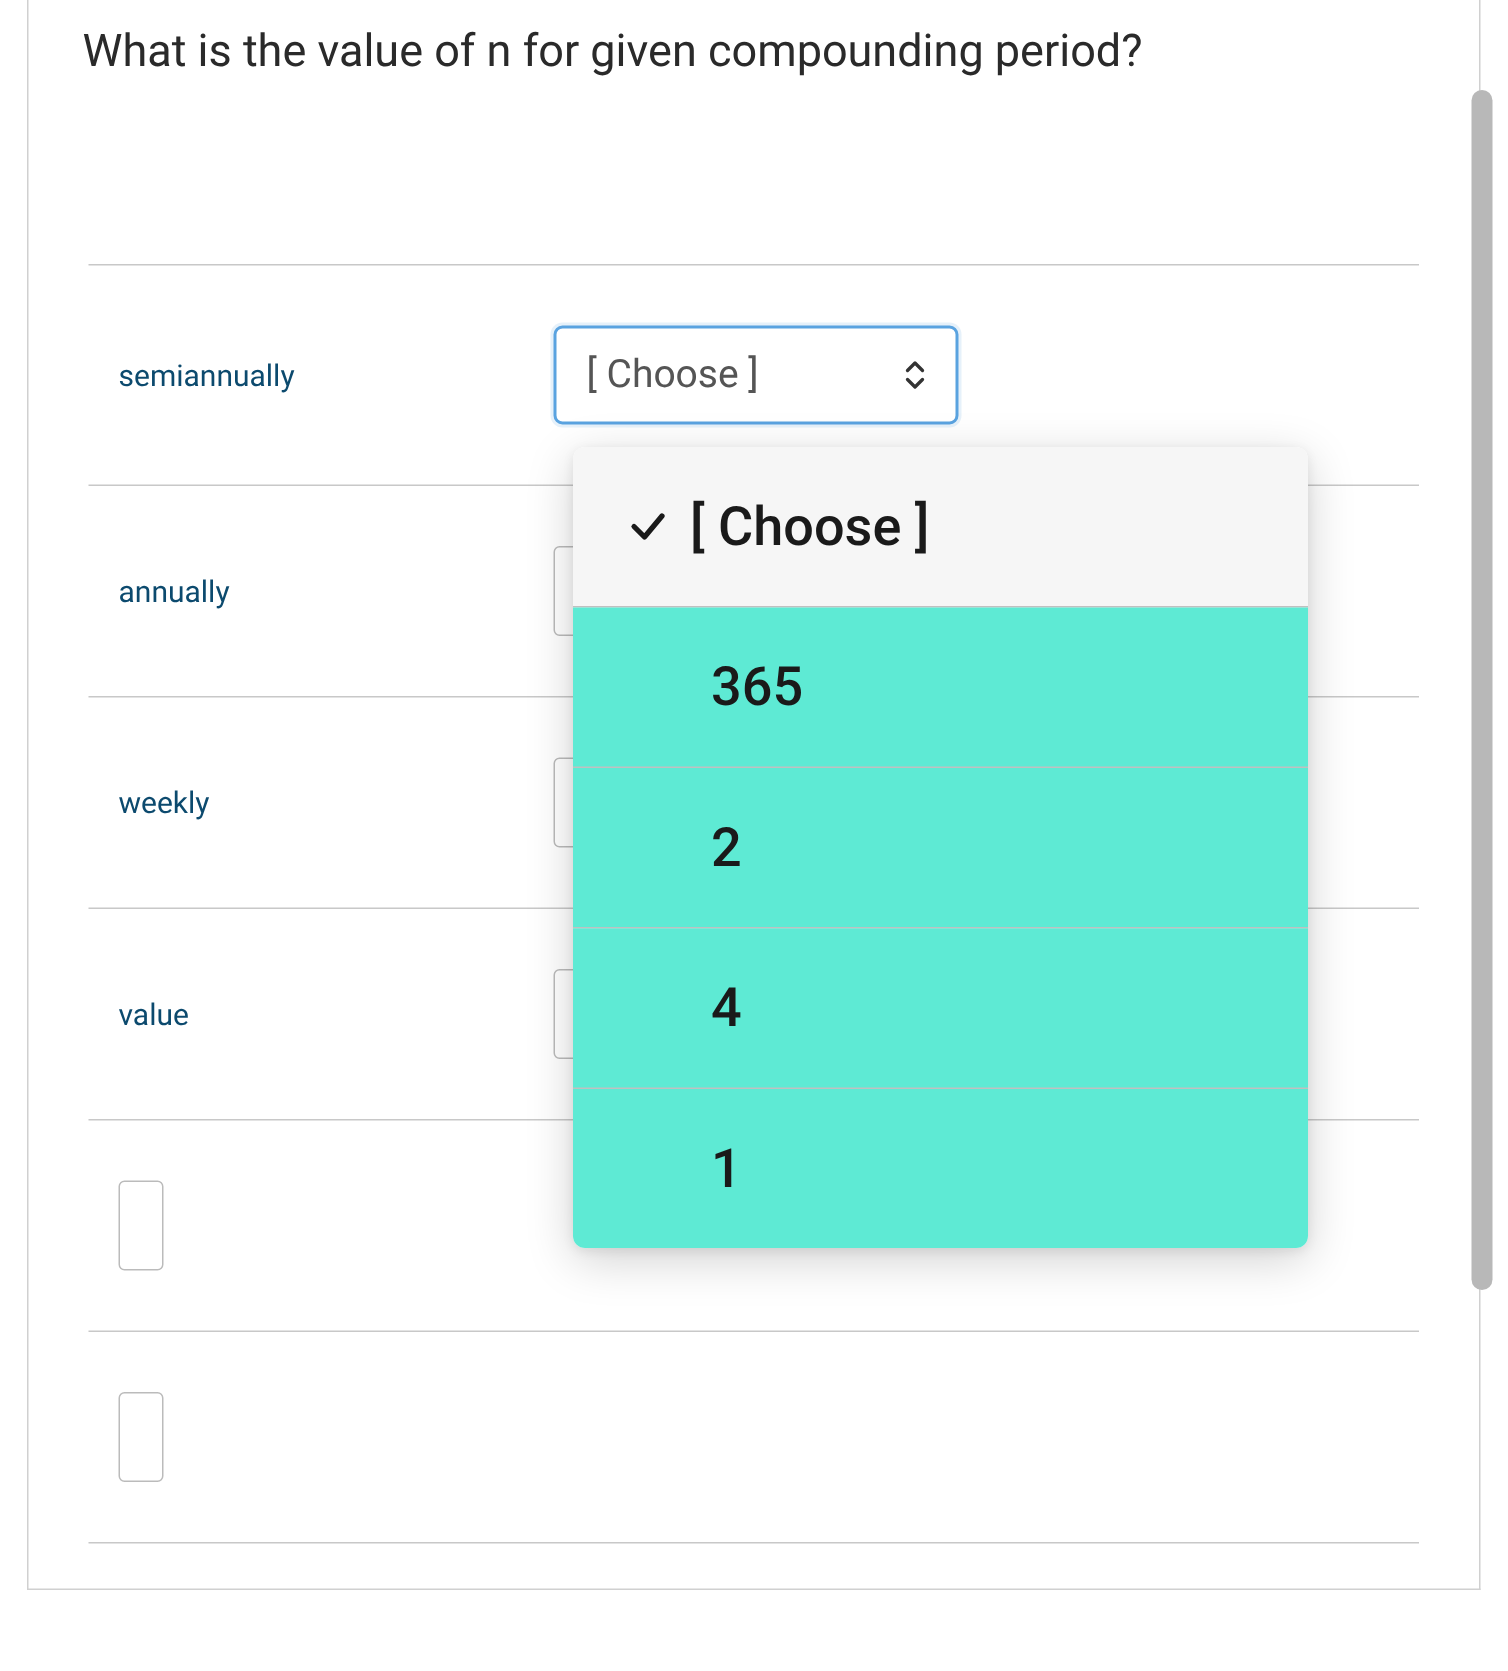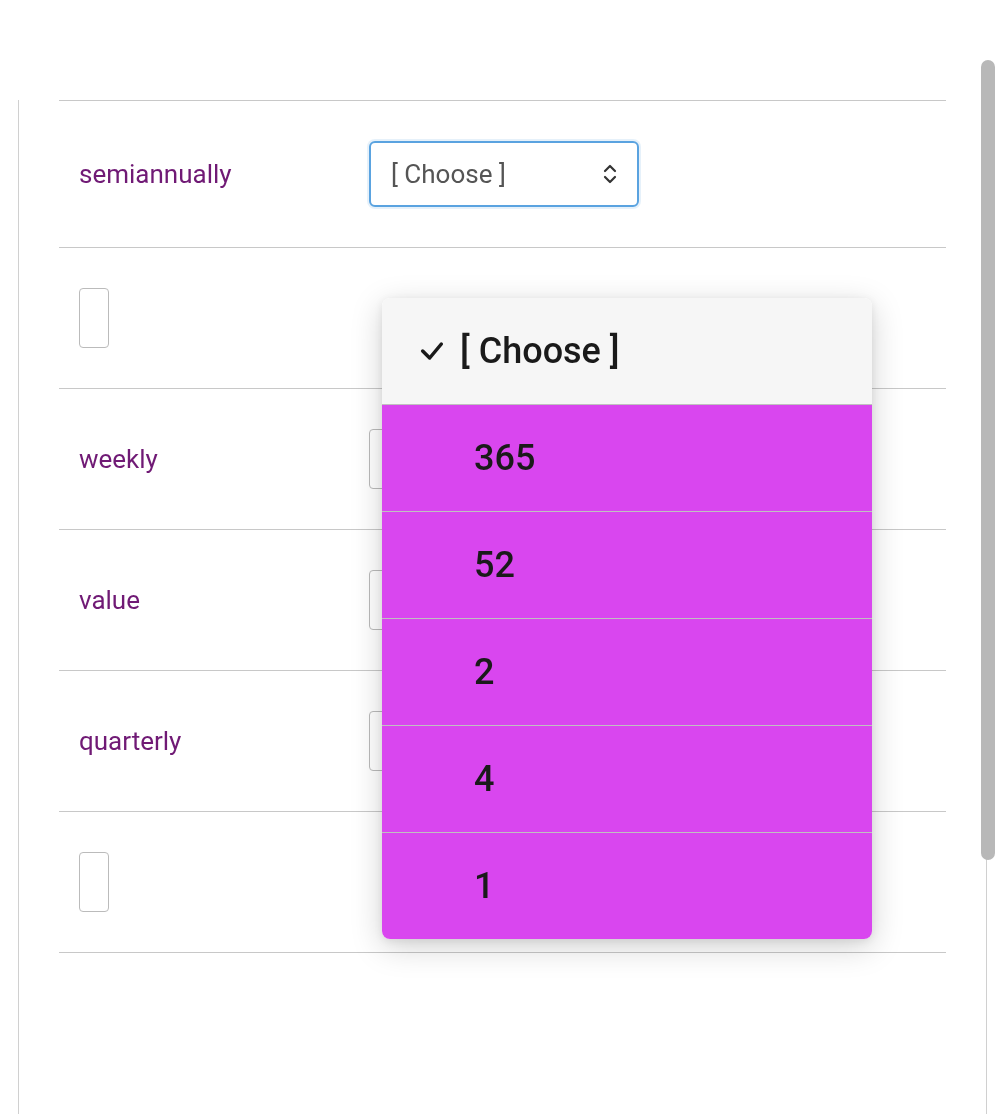--- a/index.html
+++ b/index.html
@@ -39,22 +39,22 @@
       margin: 0 0 0 0;
     }
     .row {
       display: flex;
       align-items: center;
       border-bottom: 1px solid #c8c8c8;
       padding: 40px 0 40px 20px;
       min-height: 130px;
     }
     .row-label {
-      font-size: 26px;
-      color: #701a75;
+      font-size: 20px;
+      color: #0c4a6e;
       width: 290px;
       flex-shrink: 0;
     }
     .select-wrapper {
       position: relative;
     }
     .select-box {
       border: 2px solid #5aa3e0;
       border-radius: 6px;
       padding: 16px 54px 16px 20px;
@@ -101,21 +101,21 @@
     }
     .dropdown-item {
       display: flex;
       align-items: center;
       padding: 32px 20px 32px 30px;
       font-size: 36px;
       font-weight: 500;
       color: #1a1a1a;
       border-bottom: 1px solid #c0c0c0;
       cursor: pointer;
-      background: #d946ef;
+      background: #5eead4;
     }
     .dropdown-item:first-child {
       background: #f6f6f6;
     }
     .dropdown-item:last-child {
       border-bottom: none;
     }
     .check-icon {
       width: 40px;
       display: inline-flex;
@@ -142,55 +142,56 @@
       height: 800px;
       background: #b8b8b8;
       border-radius: 7px;
     }
   </style>
 </head>
 <body>
 
 <div class="question-container">
 
+  <div class="question-text">What is the value of n for given compounding period?</div>
 
   <div class="matching-table">
     <div class="table-top-border"></div>
 
     <div class="row">
       <div class="row-label">semiannually</div>
       <div class="select-wrapper">
         <div class="select-box">
           <span class="select-placeholder">[ Choose ]</span>
           <span class="chev-icon">
             <svg width="18" height="24" viewBox="0 0 18 24" fill="none">
               <path d="M4 9 L9 4 L14 9" stroke="#333" stroke-width="2.2" fill="none" stroke-linecap="round" stroke-linejoin="round"></path>
               <path d="M4 15 L9 20 L14 15" stroke="#333" stroke-width="2.2" fill="none" stroke-linecap="round" stroke-linejoin="round"></path>
             </svg>
           </span>
         </div>
       </div>
     </div>
 
     <div class="row">
+      <div class="row-label">annually</div>
       <div class="partial-select"></div>
     </div>
 
     <div class="row">
       <div class="row-label">weekly</div>
       <div class="partial-select"></div>
     </div>
 
     <div class="row">
       <div class="row-label">value</div>
       <div class="partial-select"></div>
     </div>
 
     <div class="row">
-      <div class="row-label">quarterly</div>
       <div class="partial-select"></div>
     </div>
 
     <div class="row">
       <div class="partial-select"></div>
     </div>
 
   </div>
 </div>
 
@@ -202,24 +203,20 @@
       </svg>
     </span>
     <span class="dropdown-item-text">[ Choose ]</span>
   </div>
   <div class="dropdown-item">
     <span class="check-icon"></span>
     <span class="dropdown-item-text">365</span>
   </div>
   <div class="dropdown-item">
     <span class="check-icon"></span>
-    <span class="dropdown-item-text">52</span>
-  </div>
-  <div class="dropdown-item">
-    <span class="check-icon"></span>
     <span class="dropdown-item-text">2</span>
   </div>
   <div class="dropdown-item">
     <span class="check-icon"></span>
     <span class="dropdown-item-text">4</span>
   </div>
   <div class="dropdown-item">
     <span class="check-icon"></span>
     <span class="dropdown-item-text">1</span>
   </div>

